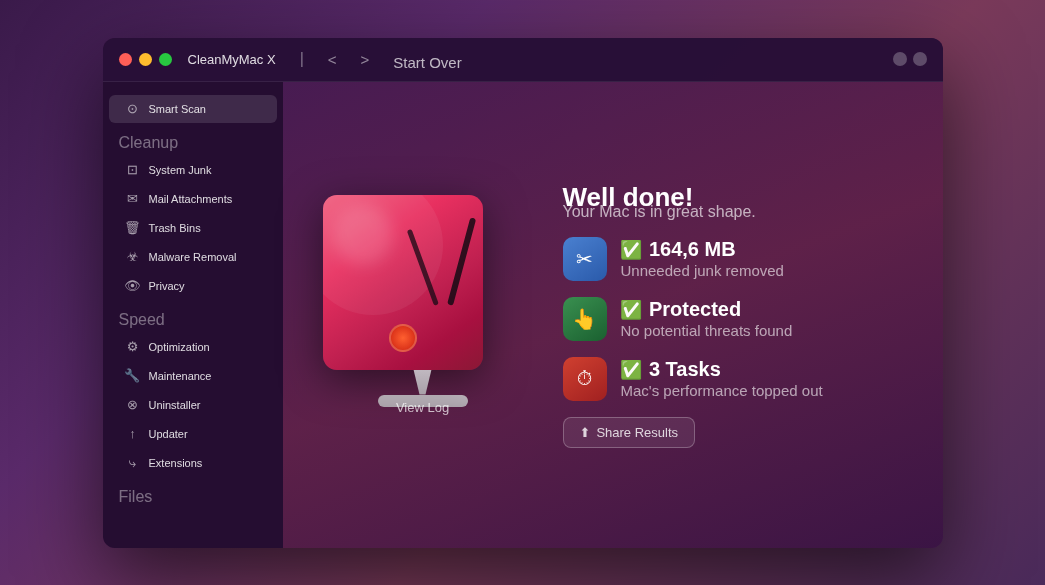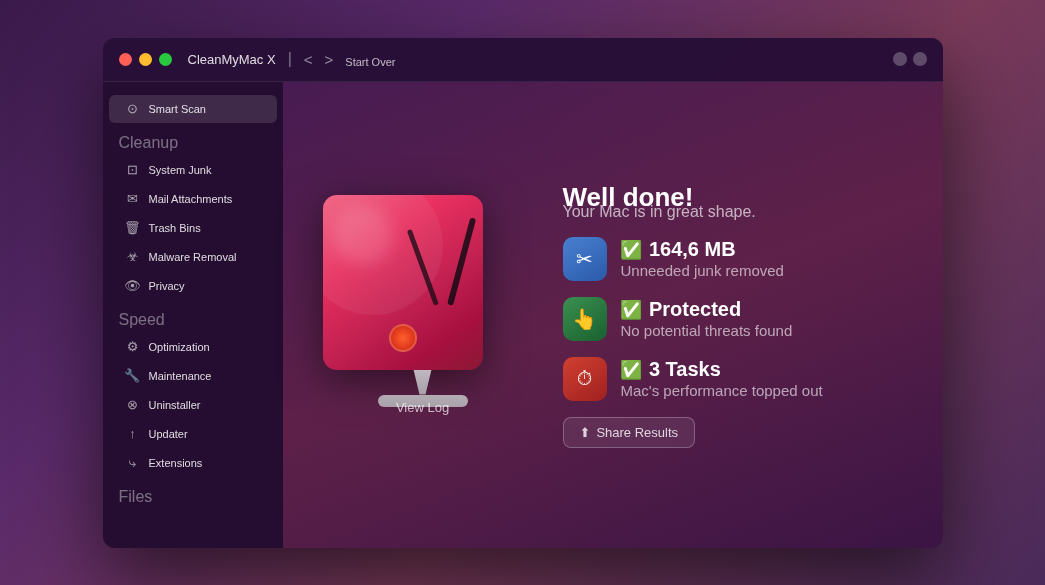--- a/index.html
+++ b/index.html
@@ -50,21 +50,21 @@
       cursor: pointer;
     }
 
     .tl-close { background: #ff5f57; }
     .tl-minimize { background: #febc2e; }
     .tl-maximize { background: #28c840; }
 
     .title-bar-center {
       display: flex;
       align-items: center;
-      gap: 12px;
+      gap: 24px;
       margin-left: 16px;
     }
 
     .app-title {
       color: rgba(255,255,255,0.85);
       font-size: 13px;
       font-weight: 500;
     }
 
     .nav-separator {
@@ -73,21 +73,21 @@
     }
 
     .nav-back, .nav-forward {
       color: rgba(255,255,255,0.5);
       font-size: 15px;
       cursor: pointer;
     }
 
     .start-over {
       color: rgba(255,255,255,0.7);
-      font-size: 11px;
+      font-size: 15px;
       cursor: pointer;
       margin-top: 6px;
     }
 
     .title-bar-right {
       margin-left: auto;
       display: flex;
       gap: 6px;
     }
 

